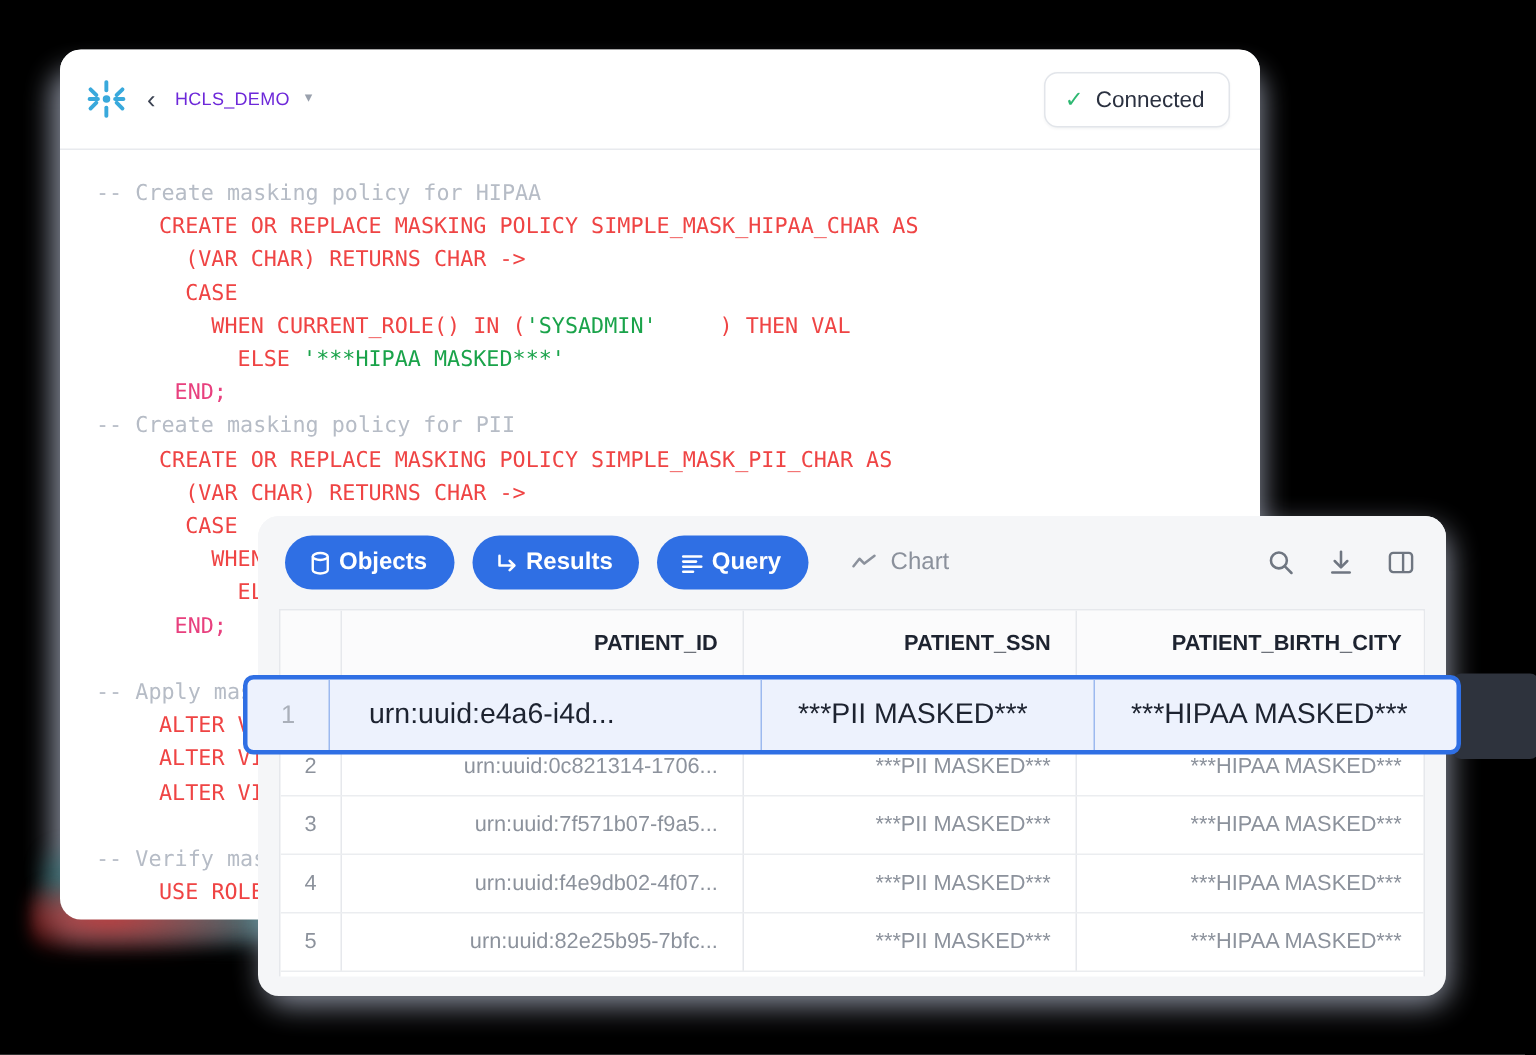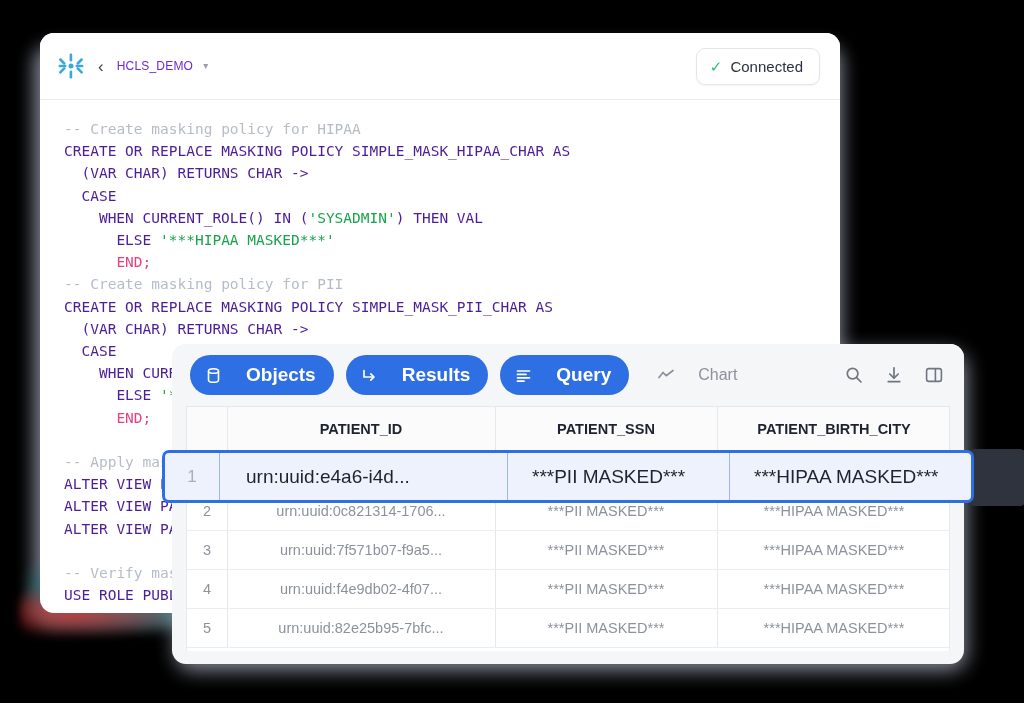--- a/index.html
+++ b/index.html
@@ -122,21 +122,21 @@
     padding: 18px 0 0 0;
     font-family: "DejaVu Sans Mono", "Liberation Mono", monospace;
     font-size: 14.5px;
     line-height: 22.2px;
     white-space: pre;
     color: #2b6a96;
     letter-spacing: 0px;
   }
   .code-line { padding-left: 24px; }
   .c-comment { color: #b6bcc6; }
-  .c-kw { color: #4c1d95; }
+  .c-kw { color: #ef4444; margin-left: 42px; }
   .c-str { color: #1aa34a; }
   .c-end { color: #e8407e; }
 
   
   .results-panel {
     position: absolute;
     left: 172px; top: 344px;
     width: 792px; height: 320px;
     background: #f5f6f8;
     border-radius: 14px;
@@ -148,35 +148,35 @@
     display: flex;
     align-items: center;
     gap: 12px;
     padding: 0 20px 0 18px;
     box-sizing: border-box;
     background: #f5f6f8;
   }
   .pill {
     display: inline-flex;
     align-items: center;
-    gap: 24px;
+    gap: 4px;
     background: #2f6fe4;
     color: #ffffff;
     border-radius: 999px;
     padding: 9px 18px 9px 15px;
-    font-size: 19px;
+    font-size: 16px;
     font-weight: bold;
     cursor: pointer;
     border: none;
     font-family: "Liberation Sans", sans-serif;
   }
   .tab-plain {
     display: inline-flex;
     align-items: center;
-    gap: 23px;
+    gap: 9px;
     color: #8b919c;
     font-size: 16px;
     padding: 9px 10px;
     margin-left: 6px;
     cursor: pointer;
     background: transparent;
     border: none;
     font-family: "Liberation Sans", sans-serif;
   }
   .tool-icons {
@@ -199,21 +199,21 @@
   }
   table.grid {
     border-collapse: collapse;
     width: 100%;
     table-layout: fixed;
     font-family: "Liberation Sans", sans-serif;
   }
   table.grid th, table.grid td {
     border-right: 1px solid #e6e8ec;
     border-bottom: 1px solid #ebedf0;
-    text-align: center;
+    text-align: right;
     box-sizing: border-box;
     overflow: hidden;
     white-space: nowrap;
   }
   table.grid th {
     background: #fbfbfc;
     font-size: 14.5px;
     font-weight: bold;
     color: #1d2330;
     height: 45px;

